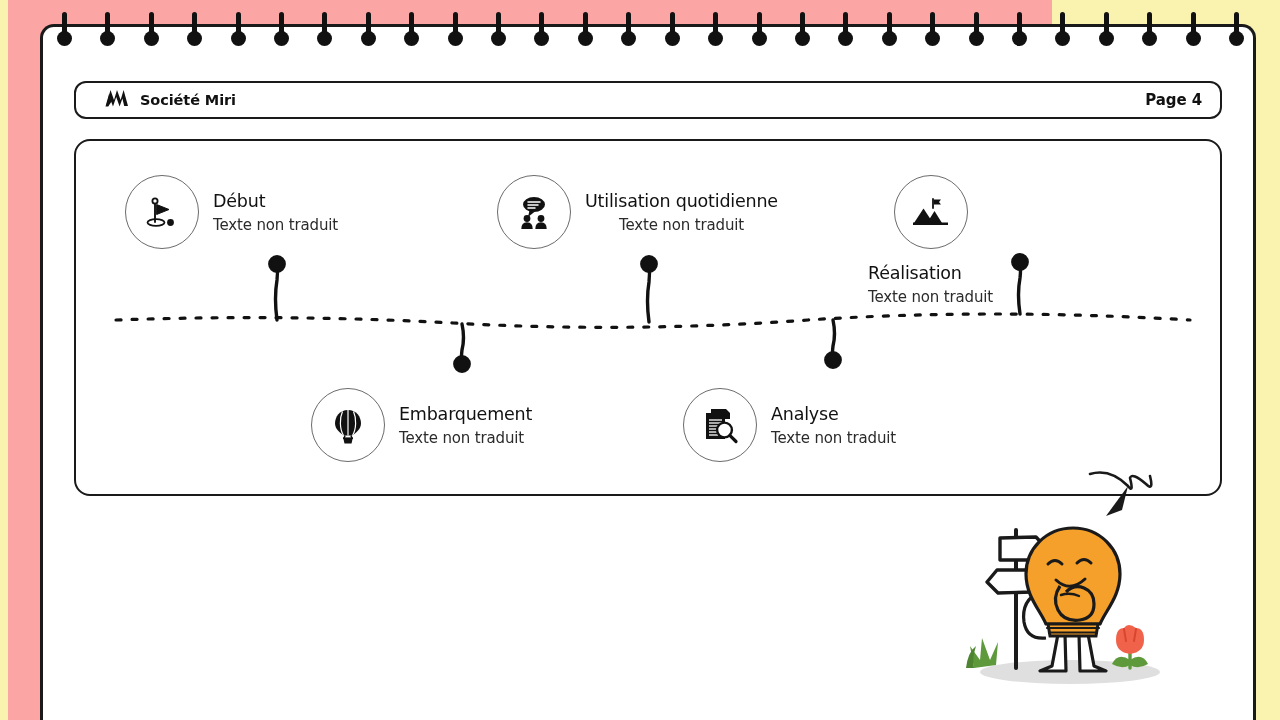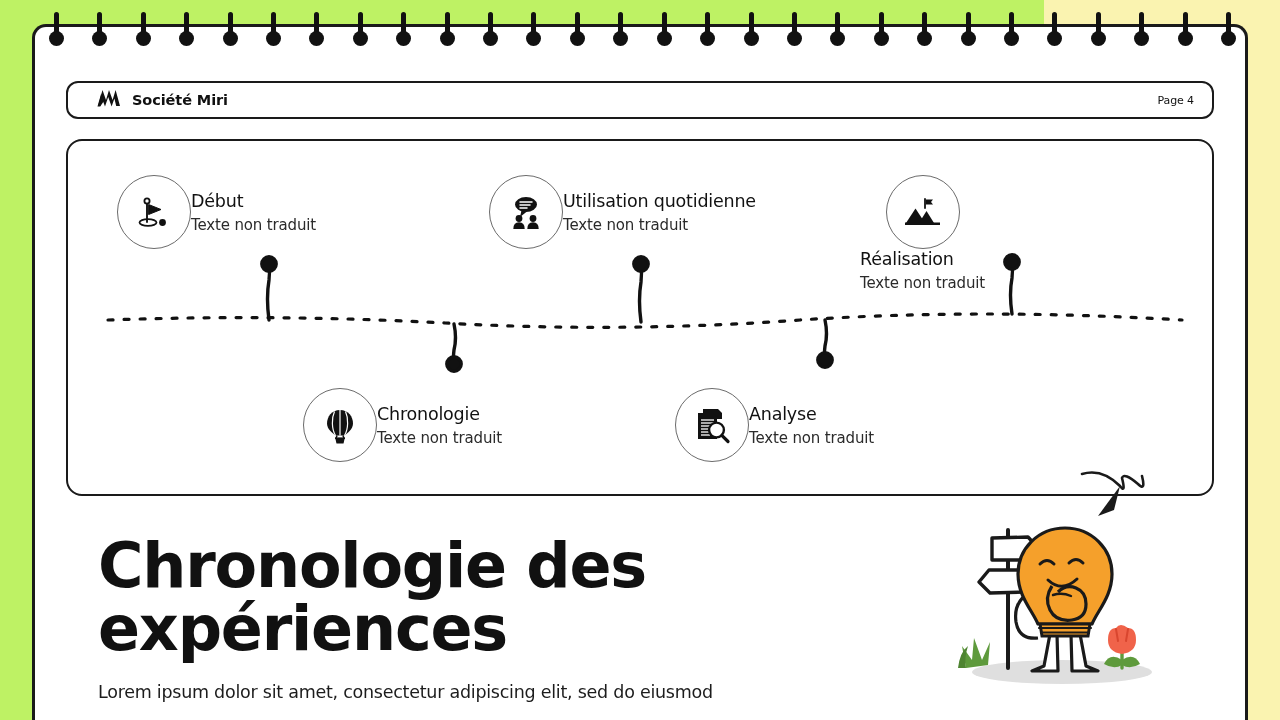--- a/index.html
+++ b/index.html
@@ -10,23 +10,23 @@
     width: 1280px;
     height: 720px;
     overflow: hidden;
     background: #FAF3B0;
     font-family: "DejaVu Sans", "Liberation Sans", sans-serif;
   }
 
   
   #page-root {
     position: absolute;
-    left: 0; top: 0;
+    left: 8px; top: 0;
     width: 1044px; height: 720px;
-    background: #bef264;
+    background: #fca5a5;
   }
 
   .paper {
     position: absolute;
     left: 32px;
     top: 24px;
     width: 1216px;
     height: 700px;
     background: #FFFFFF;
     border: 3px solid #1a1a1a;
@@ -83,22 +83,22 @@
     gap: 10px;
   }
   .brand-logo { display: block; }
   .brand-name {
     font-size: 14.5px;
     font-weight: 700;
     color: #111;
     letter-spacing: -0.1px;
   }
   .page-num {
-    font-size: 11px;
-    font-weight: 400;
+    font-size: 15px;
+    font-weight: 700;
     color: #111;
     letter-spacing: -0.1px;
   }
 
   
   .timeline-card {
     position: absolute;
     left: 66px;
     top: 139px;
     width: 1148px;
@@ -115,21 +115,21 @@
     width: 120px;
     height: 70px;
     pointer-events: none;
   }
 
   
   .milestone {
     position: absolute;
     display: flex;
     align-items: center;
-    gap: 0;
+    gap: 14px;
   }
   .ms-circle {
     width: 72px;
     height: 72px;
     border-radius: 50%;
     border: 1.6px solid #6b6b6b;
     display: flex;
     align-items: center;
     justify-content: center;
     flex: 0 0 auto;
@@ -266,21 +266,21 @@
           <circle cx="28.5" cy="30.5" r="3.4" stroke="none"></circle>
         </g>
       </svg>
     </div>
     <div class="ms-text">
       <div class="ms-title">Début</div>
       <div class="ms-sub">Texte non traduit</div>
     </div>
   </div>
 
-  <div class="milestone" style="left:489px; top:175px;">
+  <div class="milestone" style="left:489px; top:175px;text-align:center;">
     <div class="ms-circle">
       <svg width="40" height="40" viewBox="0 0 40 40">
         <g fill="#111">
           <ellipse cx="20" cy="12.5" rx="11" ry="7.6"></ellipse>
           <path d="M15.5 18.5 L14 25 L21 19.5 Z"></path>
           <g stroke="#fff" stroke-width="1.5" stroke-linecap="round">
             <path d="M14 10 L26 10"></path>
             <path d="M14 13 L24 13"></path>
             <path d="M14 16 L21 16"></path>
           </g>
@@ -325,21 +325,21 @@
             <path d="M14.5 6.5 C11.5 13 11.5 24 15.5 30.5"></path>
             <path d="M25.5 6.5 C28.5 13 28.5 24 24.5 30.5"></path>
           </g>
           <path d="M17 30.5 L16 33.5 M23 30.5 L24 33.5" stroke="#111" stroke-width="1.5"></path>
           <path d="M15.2 33 L24.8 33 L23.5 38.5 L16.5 38.5 Z"></path>
           <path d="M15 32.4 L25 32.4 L25 34 L15 34 Z"></path>
         </g>
       </svg>
     </div>
     <div class="ms-text">
-      <div class="ms-title">Chronologie</div>
+      <div class="ms-title">Embarquement</div>
       <div class="ms-sub">Texte non traduit</div>
     </div>
   </div>
 
   <div class="milestone" style="left:675px; top:388px;justify-content:flex-end;">
     <div class="ms-circle">
       <svg width="40" height="40" viewBox="0 0 40 40">
         <g fill="#111">
           <path d="M11 4 L26 4 L30 8 L30 14 L14 14 L14 33 L11 33 Z"></path>
           <path d="M6 8 L21 8 L25 12 L25 34 L6 34 Z"></path>
@@ -371,24 +371,20 @@
       <circle cx="354" cy="114" r="7.2"></circle>
       <path d="M541 72 Q538 50 541 32 Q542 23 541 16" fill="none"></path>
       <circle cx="541" cy="14" r="7.2"></circle>
       <path d="M725 70 Q728 84 725 96 Q724 104 725 108" fill="none"></path>
       <circle cx="725" cy="110" r="7.2"></circle>
       <path d="M912 64 Q909 44 912 28 Q913 20 912 14" fill="none"></path>
       <circle cx="912" cy="12" r="7.2"></circle>
     </g>
   </svg>
 
-  <div class="title-block">
-    <h1 class="big-title">Chronologie des expériences</h1>
-    <p class="subtitle">Lorem ipsum dolor sit amet, consectetur adipiscing elit, sed do eiusmod</p>
-  </div>
 
   <svg class="character" viewBox="0 0 250 190">
 
     <ellipse cx="122" cy="172" rx="90" ry="12" fill="#d9d9d9" opacity="0.85"></ellipse>
 
     <g>
       <path d="M68 30 L68 168" stroke="#1a1a1a" stroke-width="4" stroke-linecap="round" fill="none"></path>
       <path d="M52 38 L88 37 L99 49 L87 60 L52 60 Z" fill="#fff" stroke="#1a1a1a" stroke-width="3.4" stroke-linejoin="round"></path>
       <path d="M84 70 L49 70 L39 82 L50 93 L84 92 Z" fill="#fff" stroke="#1a1a1a" stroke-width="3.4" stroke-linejoin="round"></path>
     </g>

